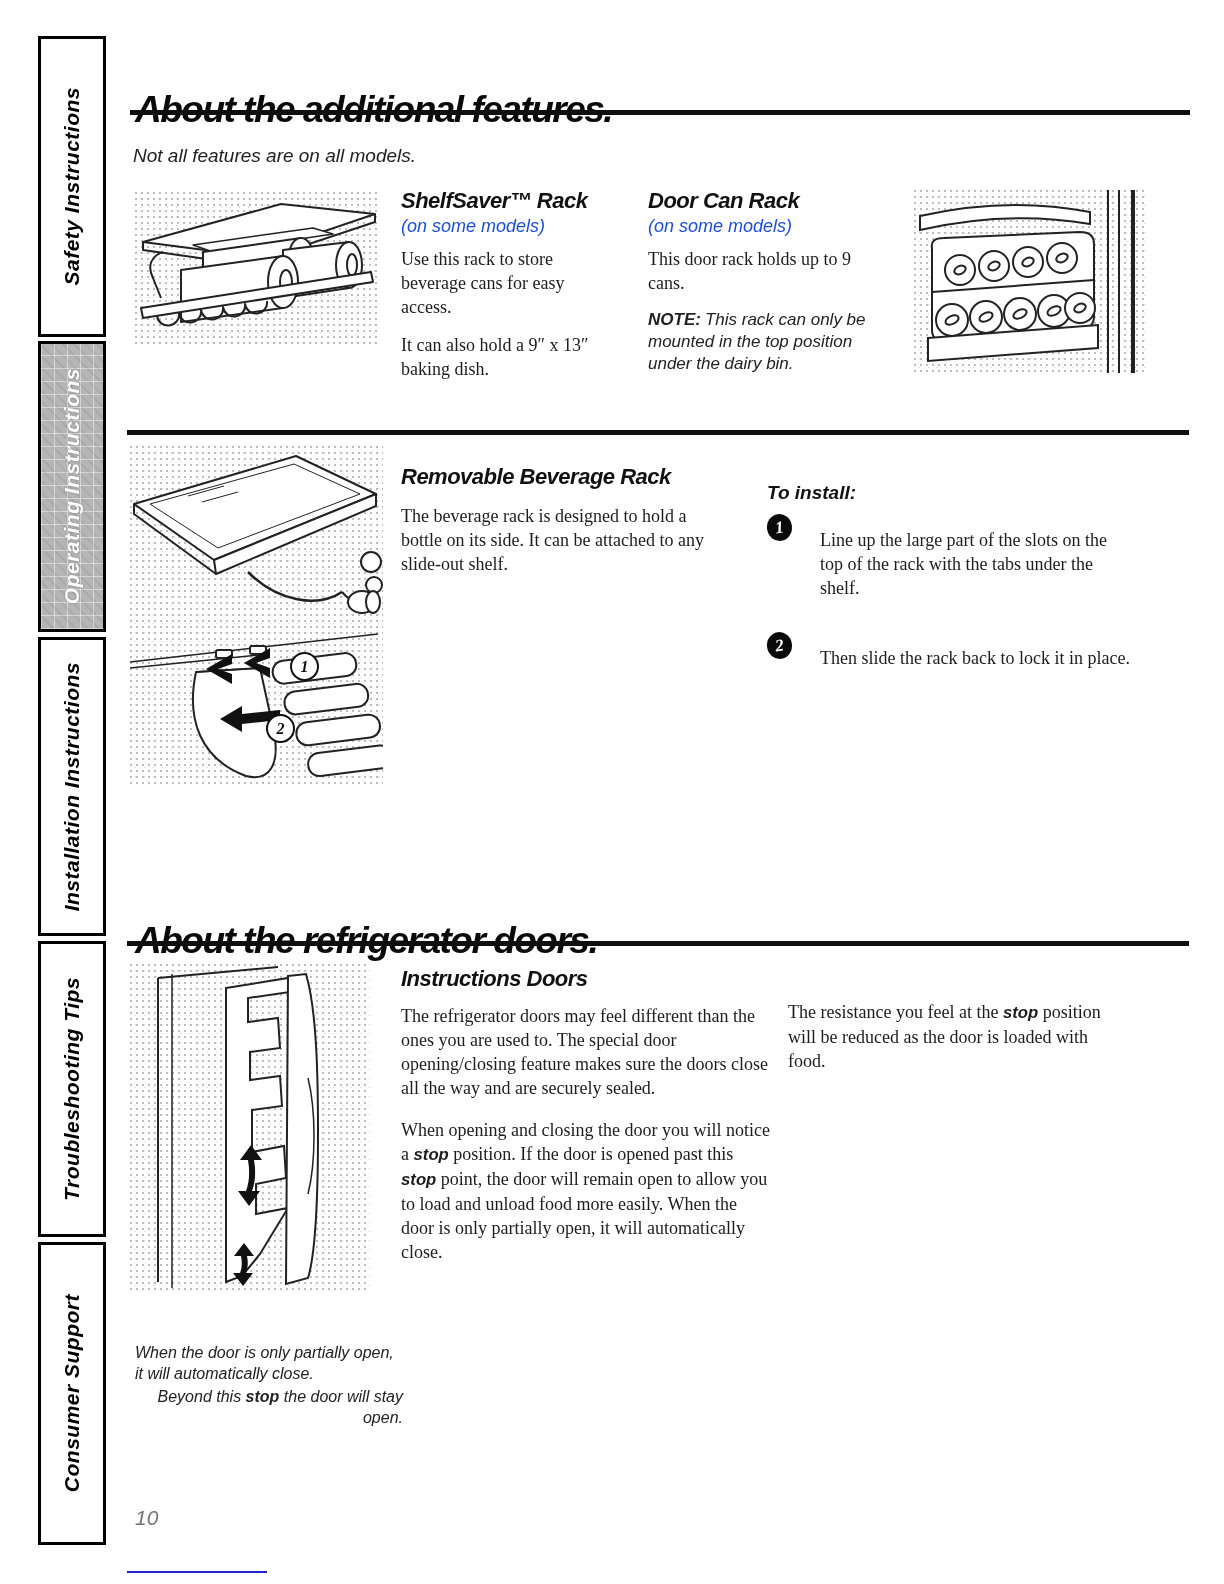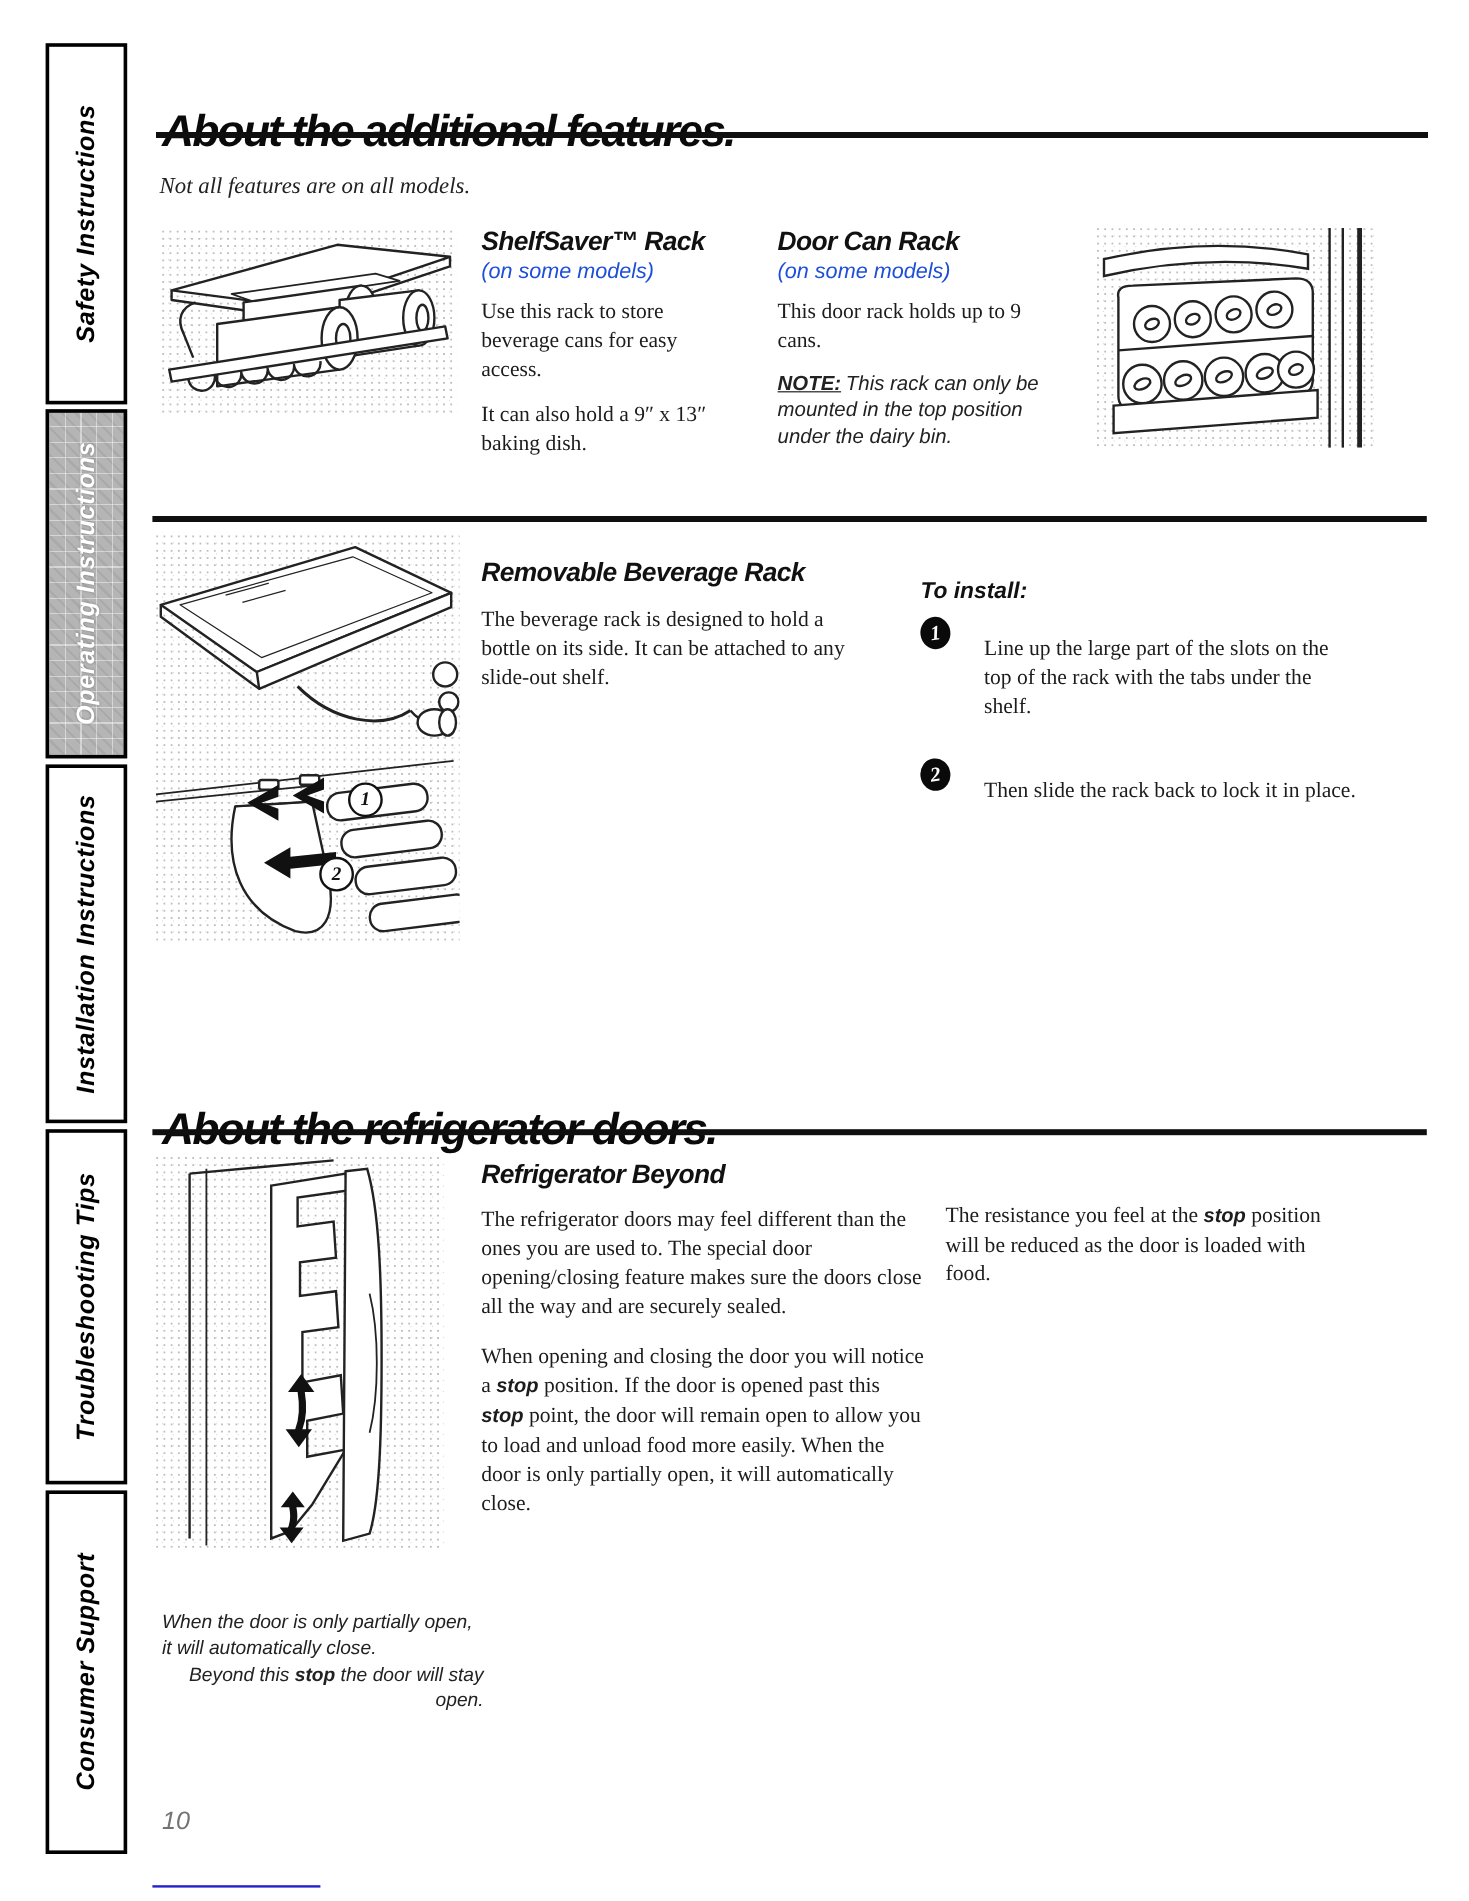--- a/index.html
+++ b/index.html
@@ -21,21 +21,21 @@
 
   
   .h1{position:absolute;font:italic 700 37px "Liberation Sans",sans-serif;
       letter-spacing:-1.5px;color:#0a0a0a;white-space:nowrap;}
   .rule{position:absolute;height:5px;background:#0f0f0f;}
   .subtitle{position:absolute;font:italic 400 19px "Liberation Sans",sans-serif;color:#222;}
   .h2{font:italic 700 22px "Liberation Sans",sans-serif;margin:0 0 2px 0;letter-spacing:-.5px;}
   .models{font:italic 400 18px "Liberation Sans",sans-serif;margin:0 0 10px 0;color:#1d4ed8;}
   .serif{font:400 18px/24px "Liberation Serif",serif;margin:0 0 14px 0;color:#1c1c1c;}
   .note{font:italic 400 17px/22px "Liberation Sans",sans-serif;margin:4px 0 0 0;color:#222;}
-  .note-label{font:italic 700 17px "Liberation Sans",sans-serif;margin-right:4px;text-decoration:underline;}
+  .note-label{font:italic 700 17px "Liberation Sans",sans-serif;margin-right:4px;}
   .install-h{font:italic 700 19px "Liberation Sans",sans-serif;margin:0 0 8px 0;}
   .stopw{font-family:"Liberation Sans",sans-serif;font-weight:700;font-style:italic;font-size:.93em;}
   .caption{position:absolute;font:italic 400 16px/21px "Liberation Sans",sans-serif;color:#222;}
   .caption .stopw{font-size:1em;}
   .pagenum{position:absolute;font:italic 400 21px "Liberation Sans",sans-serif;color:#737373;}
   .col{position:absolute;}
 
   
   .step{display:flex;align-items:flex-start;margin-bottom:14px;}
   .stepnum{flex:0 0 auto;width:25px;height:27px;border-radius:50%;background:#0a0a0a;color:#fff;
@@ -72,21 +72,21 @@
     <div class="side-tab" style="top:941px;height:296px;">
       <span class="vtext">Troubleshooting Tips</span>
     </div>
     <div class="side-tab" style="top:1242px;height:303px;">
       <span class="vtext">Consumer Support</span>
     </div>
   </nav>
 
   <h1 class="h1" style="left:135px;top:64px;">About the additional features.</h1>
   <div class="rule" style="left:130px;top:110px;width:1060px;"></div>
-  <p class="subtitle" style="left:133px;top:126px;font-family:Liberation Serif, serif;">Not all features are on all models.</p>
+  <p class="subtitle" style="left:133px;top:126px;">Not all features are on all models.</p>
 
   <figure class="illus" style="left:133px;top:190px;width:248px;height:158px;">
     <svg width="248" height="158" viewBox="0 0 248 158">
       <g fill="#fff" stroke="#222" stroke-width="2" stroke-linejoin="round">
         <path d="M10,52 L148,14 L242,24 L118,66 Z"></path>
         <path d="M10,52 L10,60 L116,75 L118,66" fill="none"></path>
         <path d="M242,24 L242,32 L122,72" fill="none"></path>
         <path d="M60,55 L180,38 L200,44 L80,62 Z" stroke-width="1.5"></path>
         <path d="M30,62 C18,66 14,76 20,88 L28,108" fill="none"></path>
         <path d="M70,62 L168,48 L168,92 L70,106 Z"></path>
@@ -229,21 +229,21 @@
         <path d="M180,116 C188,148 188,200 180,232" stroke-width="1.5"></path>
       </g>
       <g fill="#111" stroke="none">
         <path d="M112,198 l11,-15 l11,15 l-8,0 q3,18 -2,31 l8,0 l-11,15 l-11,-15 l8,0 q5,-13 2,-31 Z"></path>
         <path d="M106,294 l10,-13 l10,13 l-7,0 q2,10 -1,17 l7,0 l-10,13 l-10,-13 l7,0 q3,-7 1,-17 Z"></path>
       </g>
     </svg>
   </figure>
 
   <div class="col" style="left:401px;top:966px;width:372px;">
-    <h2 class="h2" style="margin-bottom:12px;">Refrigerator Beyond</h2>
+    <h2 class="h2" style="margin-bottom:12px;">Instructions Doors</h2>
     <p class="serif">The refrigerator doors may feel different than the ones you are used to. The special door opening/closing feature makes sure the doors close all the way and are securely sealed.</p>
     <p class="serif" style="margin-top:18px;"><span>When opening and closing the door you will notice a </span><span class="stopw">stop</span><span> position. If the door is opened past this </span><span class="stopw">stop</span><span> point, the door will remain open to allow you to load and unload food more easily. When the door is only partially open, it will automatically close.</span></p>
   </div>
 
   <div class="col" style="left:788px;top:1000px;width:320px;">
     <p class="serif"><span>The resistance you feel at the </span><span class="stopw">stop</span><span> position will be reduced as the door is loaded with food.</span></p>
   </div>
 
   <p class="caption" style="left:135px;top:1326px;width:268px;">When the door is only partially open, it will automatically close.</p>
   <p class="caption" style="left:135px;top:1370px;width:268px;text-align:right;"><span>Beyond this </span><span class="stopw">stop</span><span> the door will stay open.</span></p>

